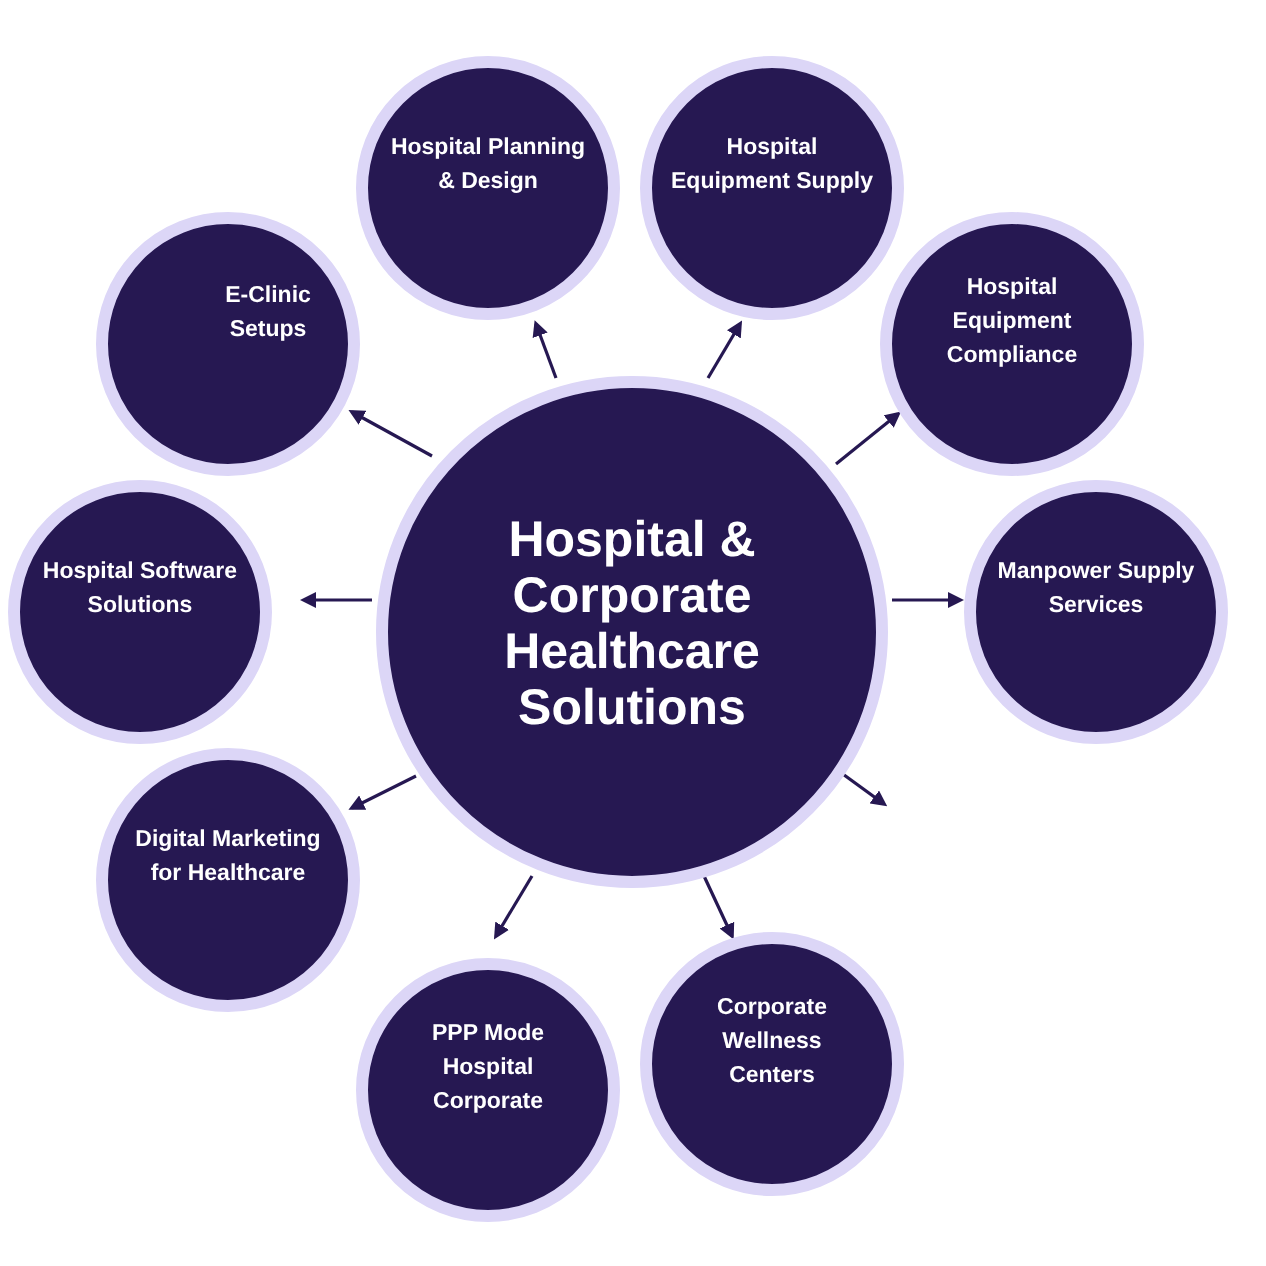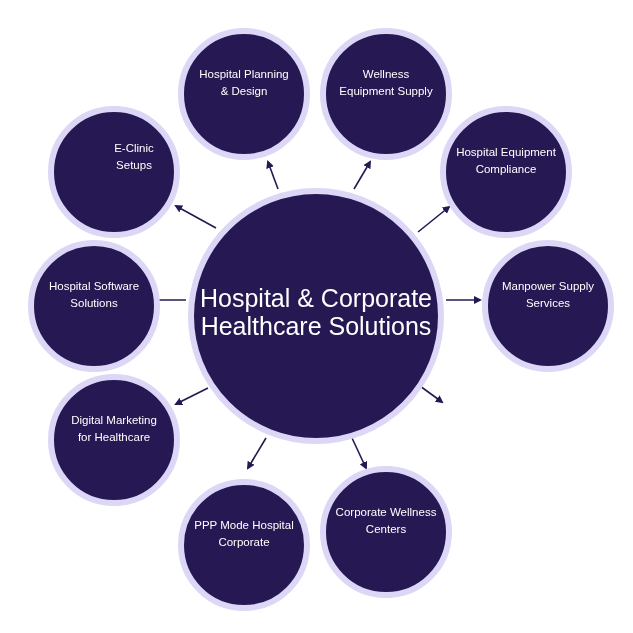--- a/index.html
+++ b/index.html
@@ -8,21 +8,21 @@
     #diagram { position: absolute; left: 0; top: 0; width: 633px; height: 633px; }
     .node {
       position: absolute;
       border-radius: 50%;
       background: #261852;
       box-sizing: border-box;
       border: 6px solid #DCD6F7;
       display: flex; align-items: center; justify-content: center;
       text-align: center;
       color: #ffffff;
-      font-weight: normal;
+      font-weight: bold;
     }
     .node .label { display: block; }
     .center { font-size: 25px; line-height: 28px; }
     .sat { font-size: 11.5px; line-height: 17px; padding: 0 8px; }
     .sat .label { margin-top: -22px; }
   </style>
 </head>
 <body>
 
 <div id="diagram">
@@ -56,21 +56,21 @@
 
   <div class="node sat" style="left:178px; top:28px; width:132px; height:132px;">
     <span class="label">
       <span>Hospital Planning</span><br>
       <span>&amp; Design</span>
     </span>
   </div>
 
   <div class="node sat" style="left:320px; top:28px; width:132px; height:132px;">
     <span class="label">
-      <span>Wellness</span><br>
+      <span>Hospital</span><br>
       <span>Equipment Supply</span>
     </span>
   </div>
 
   <div class="node sat" style="left:440px; top:106px; width:132px; height:132px;">
     <span class="label">
       <span>Hospital Equipment</span><br>
       <span>Compliance</span>
     </span>
   </div>
@@ -97,21 +97,21 @@
     </span>
   </div>
 
   <div class="node sat" style="left:48px; top:374px; width:132px; height:132px;">
     <span class="label">
       <span>Digital Marketing</span><br>
       <span>for Healthcare</span>
     </span>
   </div>
 
-  <div class="node sat" style="left:28px; top:240px; width:132px; height:132px;align-items:center;">
+  <div class="node sat" style="left:4px; top:240px; width:132px; height:132px;align-items:center;">
     <span class="label">
       <span>Hospital Software</span><br>
       <span>Solutions</span>
     </span>
   </div>
 
   <div class="node sat" style="left:48px; top:106px; width:132px; height:132px;">
     <span class="label" style="margin-top:-30px;padding-left:40px;">
       <span>E-Clinic Setups</span>
     </span>

